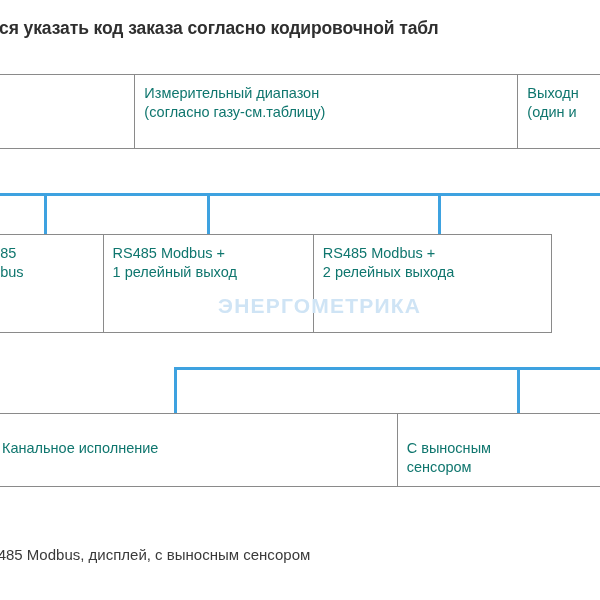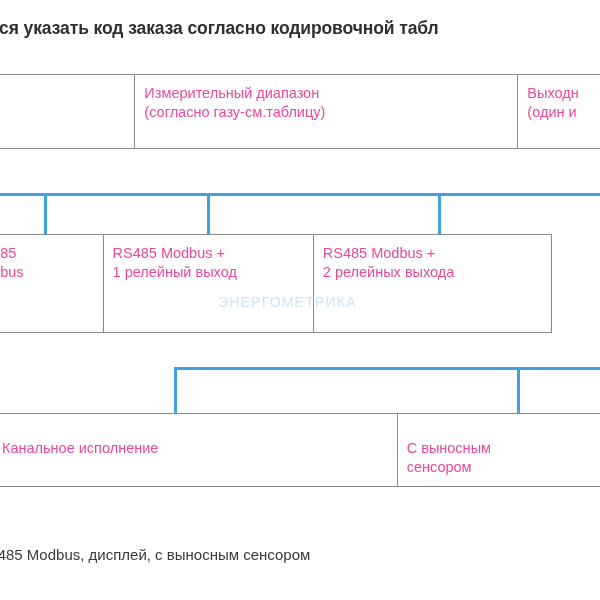--- a/index.html
+++ b/index.html
@@ -43,21 +43,21 @@
     box-sizing: border-box;
     border: 1.4px solid #8a8a8a;
     background: #ffffff;
   }
   .cell {
     box-sizing: border-box;
     border-right: 1.4px solid #8a8a8a;
     padding: 9px 8px 0 9px;
     font-size: 14.5px;
     line-height: 19px;
-    color: #ec4899;
+    color: #0f766e;
     overflow: hidden;
     white-space: pre-line;
   }
   .cell:last-child { border-right: none; }
 
   
   #spec-row {
     left: -118px;
     top: 74px;
     width: 790px;
@@ -106,22 +106,22 @@
 
   #conn2-h { left: 174px; top: 367px; width: 460px; }
   #conn2-v0 { left: 174px; top: 367px; height: 47px; }
   #conn2-v1 { left: 517px; top: 367px; height: 47px; }
 
   
   .watermark {
     position: absolute;
     left: 218px;
     top: 294px;
-    font-size: 14px;
-    font-weight: normal;
+    font-size: 21px;
+    font-weight: bold;
     letter-spacing: 1.2px;
     color: #cfe4f5;
     white-space: nowrap;
     user-select: none;
   }
 
   
   .footer-note {
     position: absolute;
     left: -44px;

